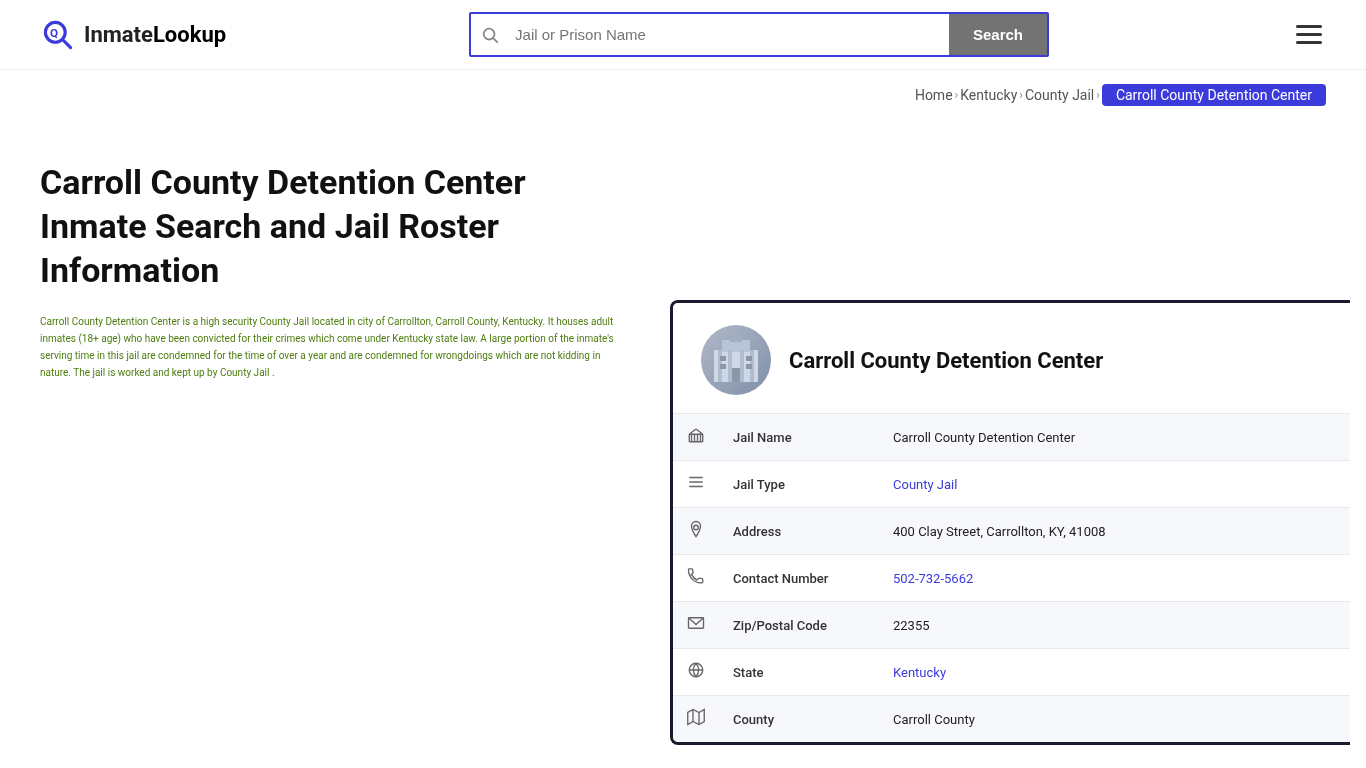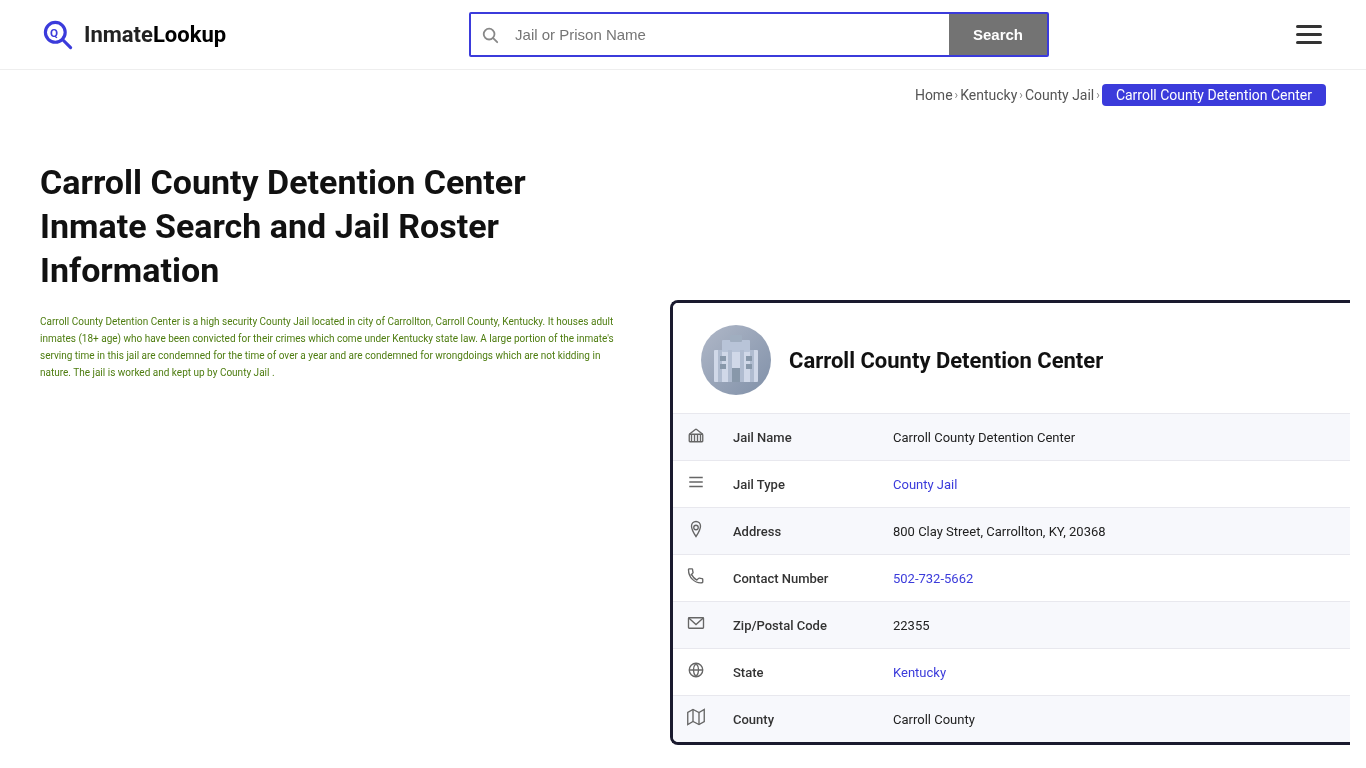--- a/index.html
+++ b/index.html
@@ -147,21 +147,21 @@
               </svg></td>
       <td class="label-cell">Jail Type</td>
       <td class="value-cell"><a href="#">County Jail</a></td>
     </tr>
           <tr>
       <td class="icon-cell"><svg width="18" height="18" viewBox="0 0 24 24" fill="none" stroke="#666" stroke-width="1.8">
                 <circle cx="12" cy="10" r="3"></circle>
                 <path d="M12 2C8.686 2 6 4.686 6 8c0 5.25 6 14 6 14s6-8.75 6-14c0-3.314-2.686-6-6-6z"></path>
               </svg></td>
       <td class="label-cell">Address</td>
-      <td class="value-cell"><span>800 Clay Street, Carrollton, KY, 20368</span></td>
+      <td class="value-cell"><span>400 Clay Street, Carrollton, KY, 41008</span></td>
     </tr>
           <tr>
       <td class="icon-cell"><svg width="18" height="18" viewBox="0 0 24 24" fill="none" stroke="#666" stroke-width="1.8">
                 <path d="M6.62 10.79a15.05 15.05 0 006.59 6.59l2.2-2.2a1 1 0 011.01-.24c1.12.37 2.33.57 3.58.57a1 1 0 011 1v3.5a1 1 0 01-1 1C10.19 22 2 13.81 2 3.5a1 1 0 011-1h3.5a1 1 0 011 1c0 1.25.2 2.46.57 3.58a1 1 0 01-.25 1.01l-2.2 2.2z"></path>
               </svg></td>
       <td class="label-cell">Contact Number</td>
       <td class="value-cell"><a href="tel:502-732-9499">502-732-5662</a></td>
     </tr>
           <tr>
       <td class="icon-cell"><svg width="18" height="18" viewBox="0 0 24 24" fill="none" stroke="#666" stroke-width="1.8">

